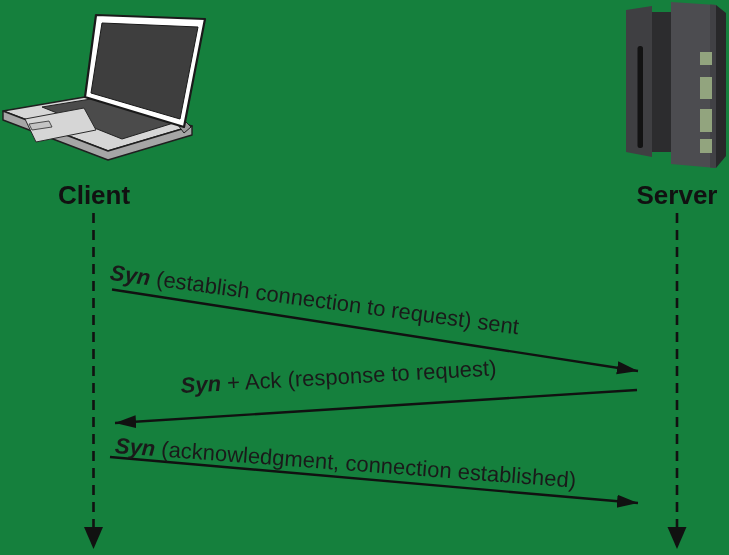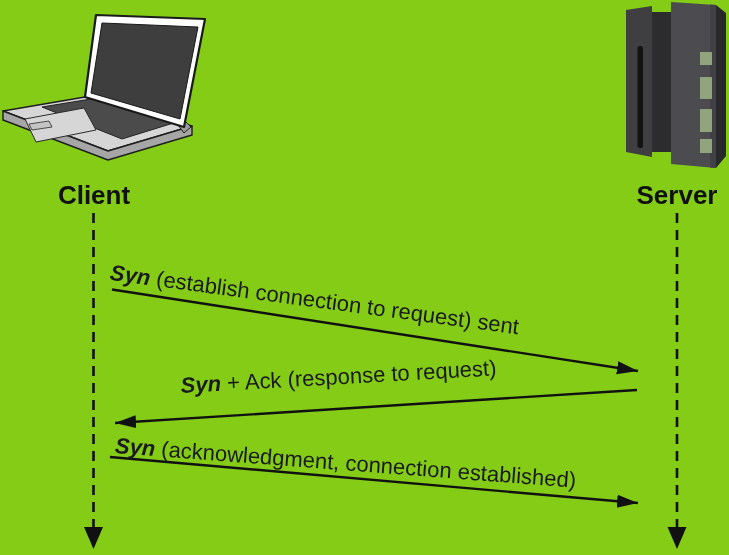--- a/index.html
+++ b/index.html
@@ -1,16 +1,16 @@
 <!DOCTYPE html>
 <html><head>
 <meta charset="utf-8">
 <style>
   html,body{margin:0;padding:0;background:#ffffff;}
-  .stage{position:relative;width:729px;height:555px;background:#84cc16;overflow:hidden;
+  .stage{position:relative;width:729px;height:555px;background:#15803d;overflow:hidden;
          font-family:"Liberation Sans","DejaVu Sans",sans-serif;}
   .gfx{position:absolute;left:0;top:0;}
   .actor-label{position:absolute;top:180px;width:140px;text-align:center;
                font-size:26px;font-weight:700;color:#111;letter-spacing:0px;}
   .msg{position:absolute;white-space:nowrap;font-size:22px;color:#1a1a1a;
        transform-origin:0 0;line-height:1.22;}
   .msg .kw{font-weight:700;font-style:italic;}
   .m1{left:112px;top:260px;transform:rotate(7.6deg);}
   .m2{left:180px;top:373px;transform:rotate(-3.2deg);}
   .m3{left:116px;top:433px;transform:rotate(4.3deg);}

